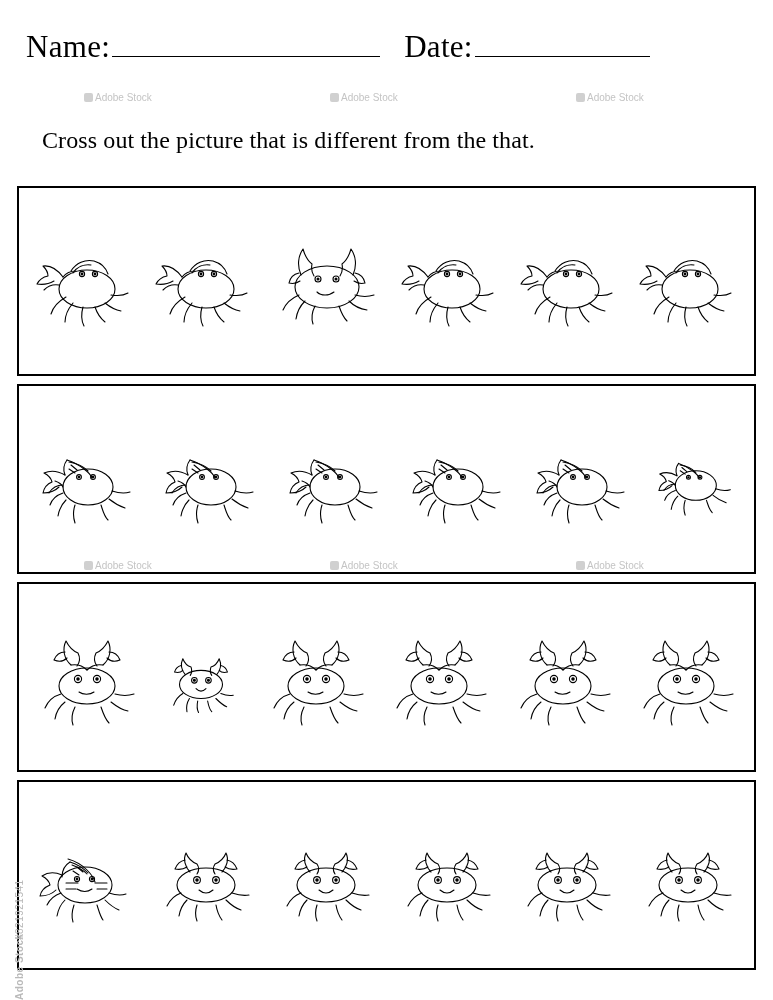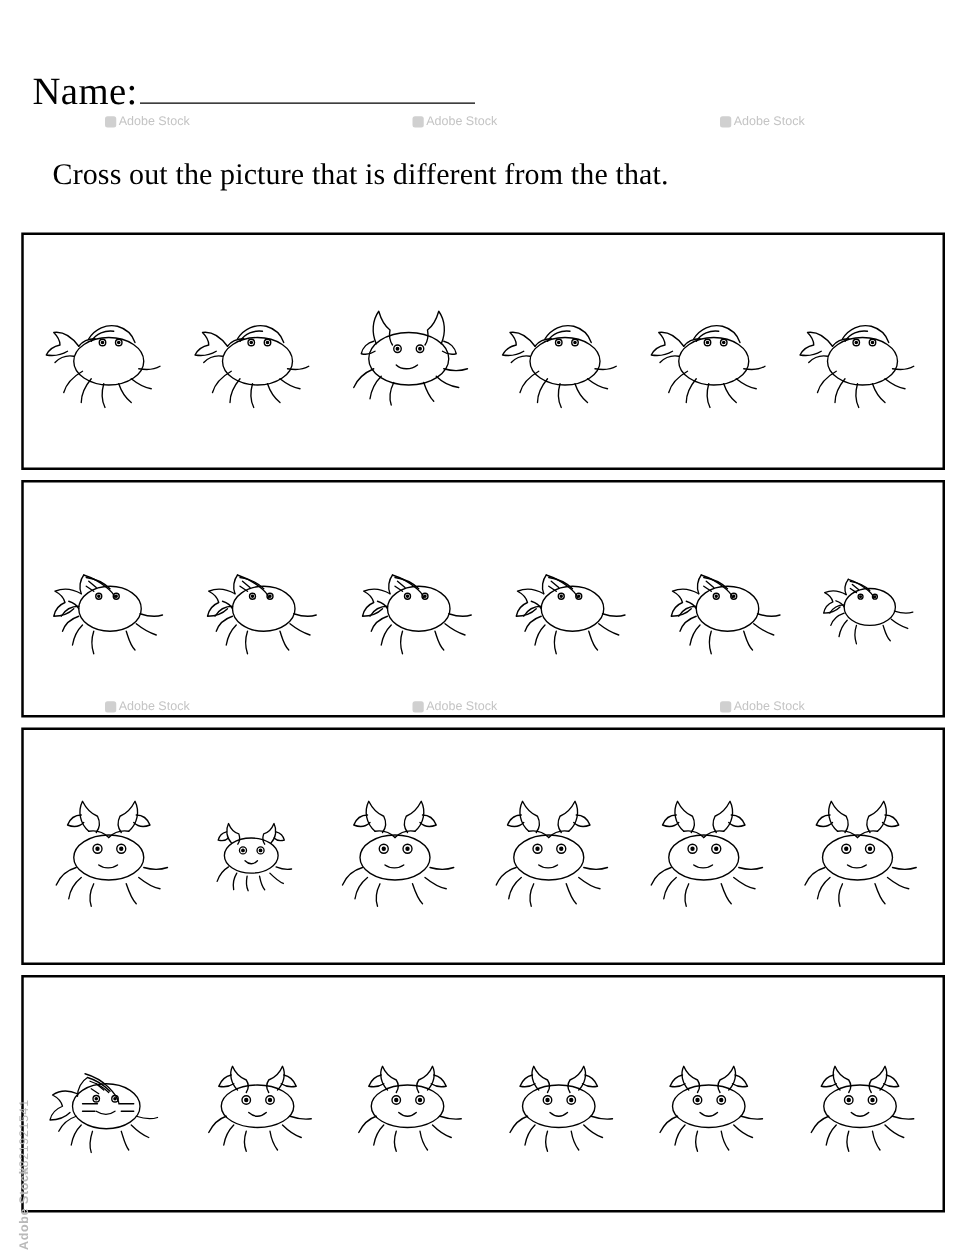--- a/index.html
+++ b/index.html
@@ -12,21 +12,21 @@
     height: 1000px;
     position: relative;
     overflow: hidden;
     font-family: "Liberation Serif", serif;
     color: #000000;
   }
 
   
   .header {
     position: absolute;
-    top: 42px;
+    top: 16px;
     left: 26px;
     right: 26px;
     height: 46px;
     display: flex;
     align-items: flex-end;
   }
   .field {
     display: flex;
     align-items: flex-end;
   }
@@ -117,20 +117,24 @@
     display: inline-block;
   }
 </style>
 </head>
 <body>
 
 <div class="header">
   <div class="field name">
     <span class="field-label">Name:</span>
     <span class="field-line name-line"></span>
+  </div>
+  <div class="field date">
+    <span class="field-label">Date:</span>
+    <span class="field-line date-line"></span>
   </div>
 </div>
 
 <div class="instruction">Cross out the picture that is different from the that.</div>
 
 <div class="rows">
 
   <div class="row-box">
     <div class="crab-cell">
         <svg width="104" height="96" viewBox="0 0 104 96">

